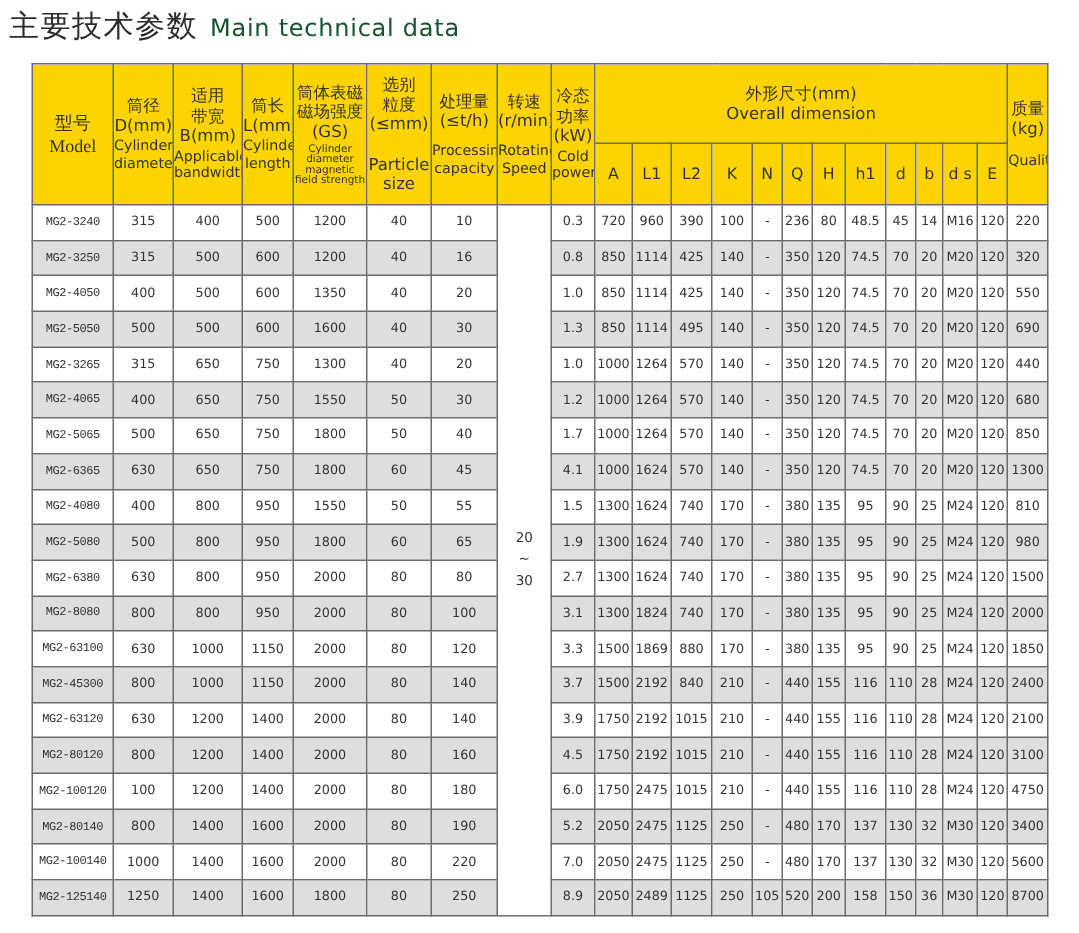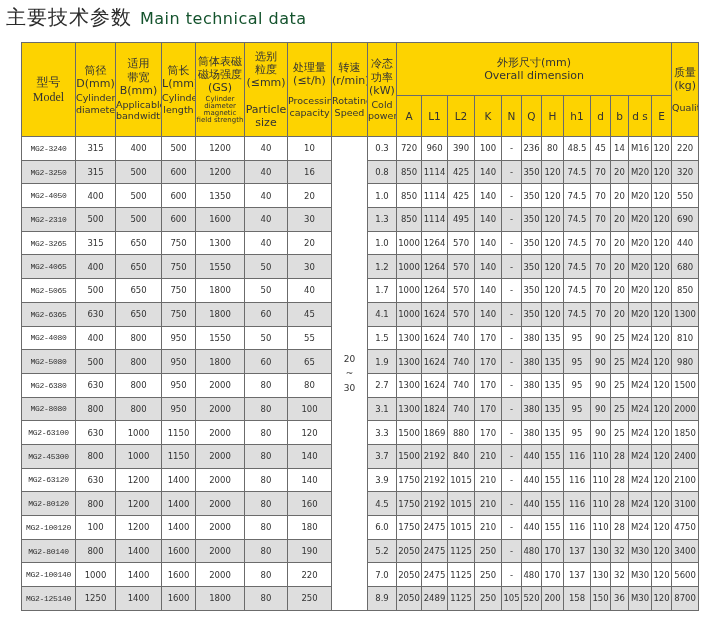--- a/index.html
+++ b/index.html
@@ -207,21 +207,21 @@
         <td>350</td>
         <td>120</td>
         <td>74.5</td>
         <td>70</td>
         <td>20</td>
         <td>M20</td>
         <td>120</td>
         <td>550</td>
       </tr>
       <tr>
-        <td class="model">MG2-2310</td>
+        <td class="model">MG2-5050</td>
         <td>500</td>
         <td>500</td>
         <td>600</td>
         <td>1600</td>
         <td>40</td>
         <td>30</td>
         <td>1.3</td>
         <td>850</td>
         <td>1114</td>
         <td>495</td>

